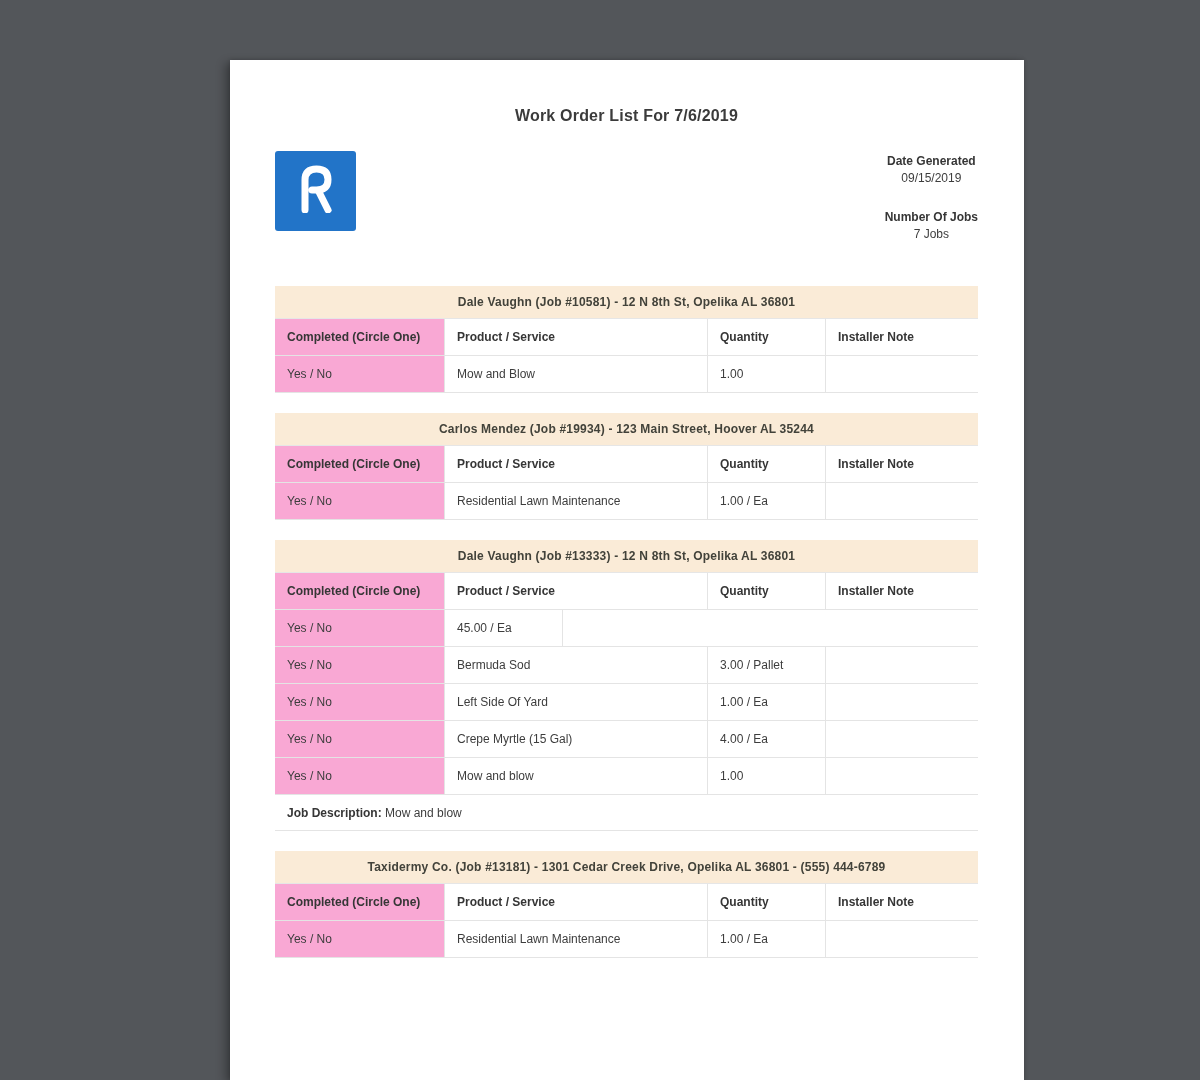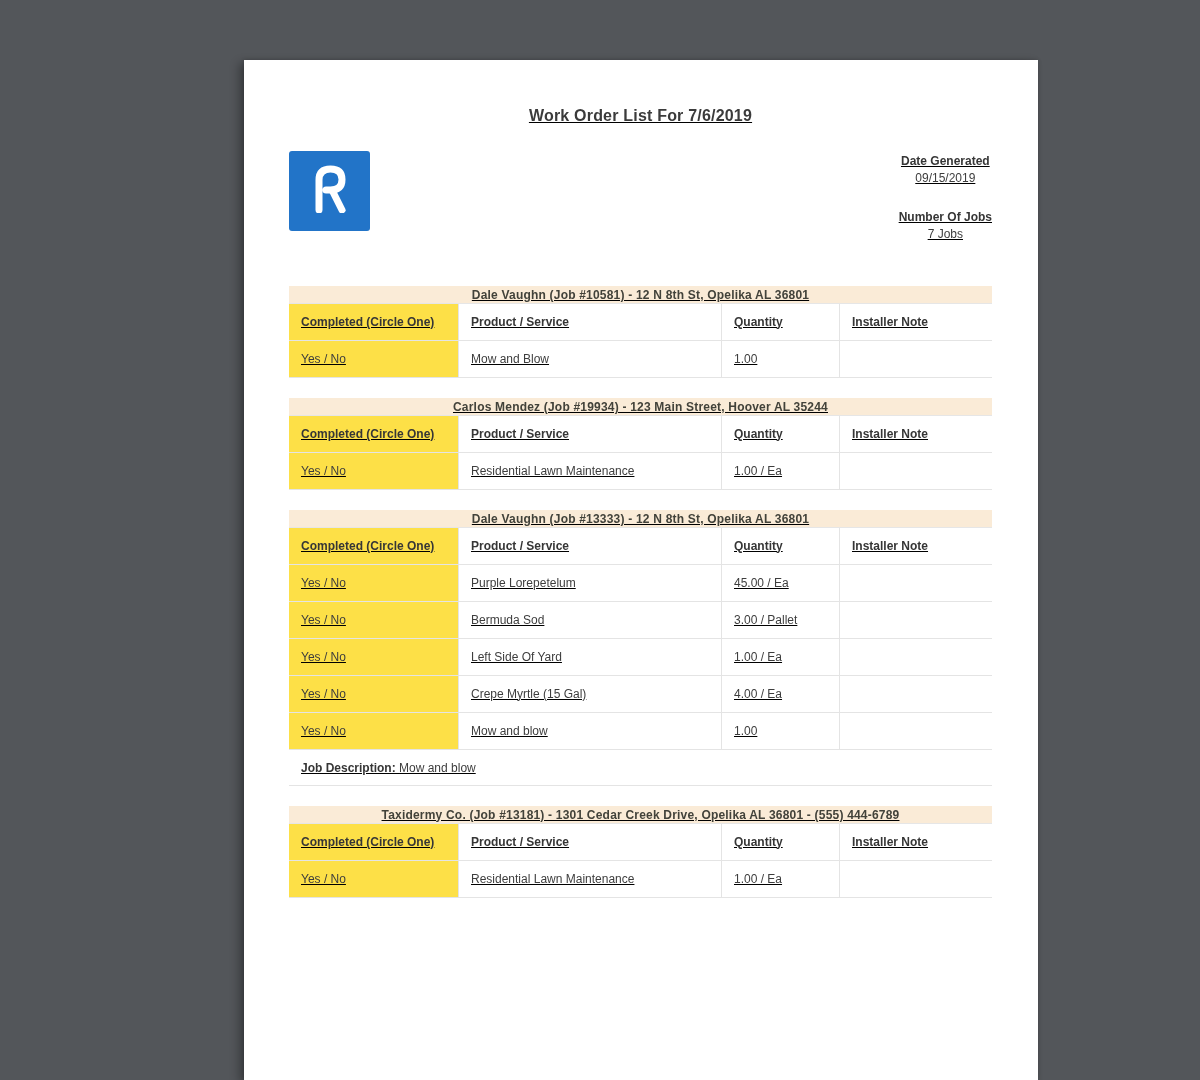--- a/index.html
+++ b/index.html
@@ -5,26 +5,25 @@
   * { margin: 0; padding: 0; box-sizing: border-box; }
   html, body {
     width: 1200px; height: 1080px;
     overflow: hidden;
     background: #53565a;
     font-family: "Liberation Sans", sans-serif;
   }
   .viewer { position: relative; width: 1200px; height: 1080px; }
   .page {
     position: absolute;
-    left: 244px; top: 60px;
+    left: 230px; top: 60px;
     width: 794px; height: 1020px;
     background: #ffffff;
     box-shadow: -5px 3px 9px rgba(0,0,0,0.30), 0 0 4px rgba(0,0,0,0.18);
     padding: 0 46px 0 45px;
-    text-decoration: underline;
   }
   .doc-title {
     padding-top: 46px;
     text-align: center;
     font-size: 16px;
     font-weight: 700;
     color: #3b3b3b;
     letter-spacing: 0.2px;
     line-height: 20px;
   }
@@ -56,42 +55,42 @@
     font-size: 12px;
     line-height: 17px;
     color: #3d3d3d;
   }
   .meta .label { font-weight: 700; color: #363636; }
   .meta .spaced { margin-top: 22px; }
 
   .jobs { margin-top: 43px; }
   .job { margin-bottom: 20px; }
   .job-band {
-    height: 17px;
+    height: 32px;
     background: #faebd7;
     display: flex; align-items: center; justify-content: center;
     font-size: 12px;
     font-weight: 700;
     color: #42423a;
     letter-spacing: 0.2px;
   }
   .trow {
     display: flex;
     border-bottom: 1px solid #e4e4e4;
   }
   .trow.thead { border-top: 1px solid #e6e6e6; }
   .c {
     min-height: 36px;
     padding: 10px 8px 10px 12px;
     display: flex; align-items: center;
     font-size: 12px;
     line-height: 15px;
     color: #3d3d3d;
   }
-  .c1 { width: 170px; background: #fde047; border-right: 1px solid #e4e4e4; }
+  .c1 { width: 170px; background: #f9a8d4; border-right: 1px solid #e4e4e4; }
   .c2 { width: 263px; border-right: 1px solid #e4e4e4; }
   .c3 { width: 118px; border-right: 1px solid #e4e4e4; }
   .c4 { flex: 1; }
   .thead .c { font-weight: 700; color: #363636; }
   .desc-row {
     border-bottom: 1px solid #e4e4e4;
     min-height: 36px;
     padding: 10px 12px;
     display: flex; align-items: flex-end;
     font-size: 12px;
@@ -164,21 +163,20 @@
       <span>Dale Vaughn (Job #13333) - 12 N 8th St, Opelika AL 36801</span>
     </div>
     <div class="trow thead">
       <div class="c c1">Completed (Circle One)</div>
       <div class="c c2">Product / Service</div>
       <div class="c c3">Quantity</div>
       <div class="c c4">Installer Note</div>
     </div>
   <div class="trow">
     <div class="c c1">Yes / No</div>
-    <div class="c c2">Purple Lorepetelum</div>
     <div class="c c3">45.00 / Ea</div>
     <div class="c c4"></div>
   </div>
           <div class="trow">
     <div class="c c1">Yes / No</div>
     <div class="c c2">Bermuda Sod</div>
     <div class="c c3">3.00 / Pallet</div>
     <div class="c c4"></div>
   </div>
           <div class="trow">

